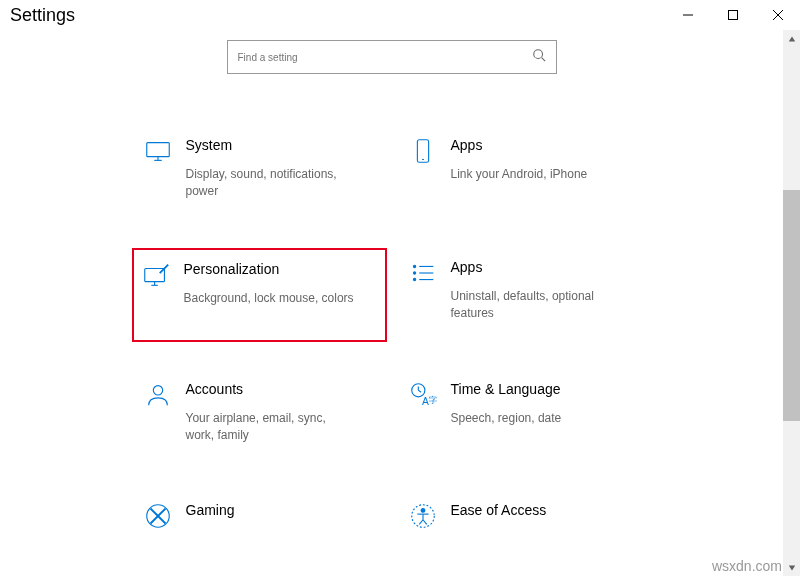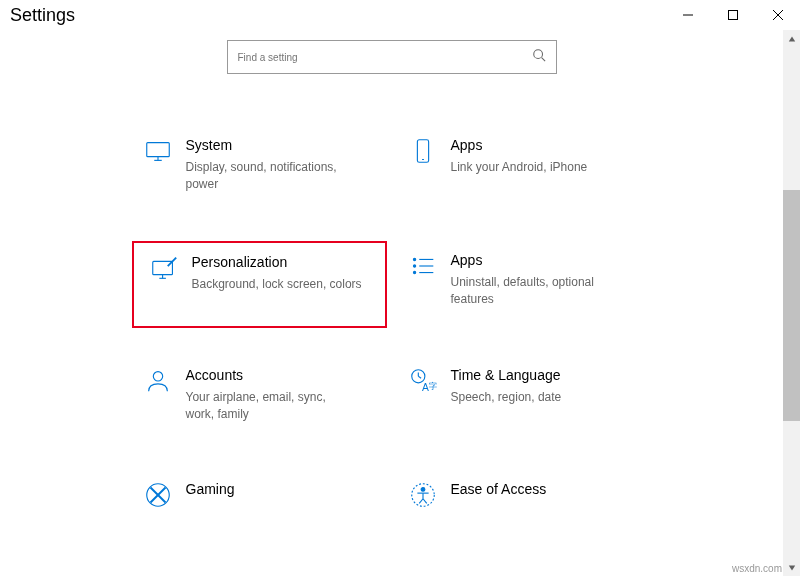--- a/index.html
+++ b/index.html
@@ -14,34 +14,34 @@
     .content-wrap { position: absolute; top: 30px; left: 0; right: 17px; bottom: 0; }
     
     .searchrow { display: flex; justify-content: center; margin-top: 10px; }
     .searchbox { width: 330px; height: 34px; border: 1px solid #999; display: flex; align-items: center; padding: 0 10px; }
     .searchbox input { flex: 1; border: none; outline: none; font-size: 10px; color: #666; }
     .searchbox .sicon { color: #666; }
     
     .grid { display: grid; grid-template-columns: 255px 255px; column-gap: 10px; row-gap: 50px; justify-content: center; margin-top: 58px; padding-bottom: 0; }
     
     .tile { display: flex; align-items: flex-start; cursor: pointer; padding: 4px 6px; }
-    .tile.highlighted { border: 2.5px solid #e6001f; padding: 10px 6px 24px 10px; margin-top: -6px; margin-bottom: -16px; }
+    .tile.highlighted { border: 2.5px solid #e6001f; padding: 10px 6px 24px 2px; margin-top: -6px; margin-bottom: -16px; }
     .tile .ticon { width: 40px; flex-shrink: 0; display: flex; justify-content: center; color: #0078d7; }
     .tile .ticon svg { width: 30px; height: 30px; stroke: #0078d7; fill: none; stroke-width: 1.2; }
     .tile .ttext { padding-left: 8px; max-width: 180px; }
     .tile .tname { font-size: 14px; color: #000; line-height: 1.3; }
-    .tile .tdesc { font-size: 12px; color: #666; line-height: 1.4; margin-top: 5px; }
+    .tile .tdesc { font-size: 12px; color: #666; line-height: 1.4; margin-top: 12px; }
     
     .scrollbar { position: absolute; right: 0; top: 30px; bottom: 0; width: 17px; background: #f1f1f1; }
     .scroll-arrow { height: 17px; display: flex; align-items: center; justify-content: center; color: #606060; cursor: pointer; }
     .scroll-arrow svg { width: 8px; height: 8px; fill: #606060; }
     .scroll-track { position: absolute; top: 17px; bottom: 17px; left: 0; right: 0; }
     .scroll-thumb { position: absolute; left: 0; right: 0; background: #c1c1c1; cursor: pointer; }
     
-    .watermark { position: absolute; right: 18px; bottom: 2px; font-size: 10px; color: #999; }
+    .watermark { position: absolute; right: 18px; bottom: 2px; font-size: 14px; color: #999; }
   </style>
 </head>
 <body>
 
 <div class="titlebar">
   <span class="title">Settings</span>
   <div class="win-controls">
     <div class="win-btn">
         <svg viewBox="0 0 10 10">
           <line x1="0" y1="5" x2="10" y2="5"></line>
@@ -110,21 +110,21 @@
       <div class="ticon">
         <svg viewBox="0 0 32 32">
             <rect x="4" y="9" width="21" height="14" rx="1"></rect>
             <line x1="11" y1="27" x2="18" y2="27"></line>
             <line x1="14.5" y1="23" x2="14.5" y2="27"></line>
             <line x1="20" y1="14" x2="29" y2="5" stroke-width="2"></line>
           </svg>
       </div>
       <div class="ttext">
         <div class="tname">Personalization</div>
-        <div class="tdesc">Background, lock screen, colors</div>
+        <div class="tdesc">Background, lock mouse, colors</div>
       </div>
     </div>
 
     <div class="tile">
       <div class="ticon">
         <svg viewBox="0 0 32 32">
             <circle cx="7" cy="9" r="1.2" fill="#0078d7"></circle>
             <line x1="12" y1="9" x2="27" y2="9"></line>
             <circle cx="7" cy="16" r="1.2" fill="#0078d7"></circle>
             <line x1="12" y1="16" x2="27" y2="16"></line>

